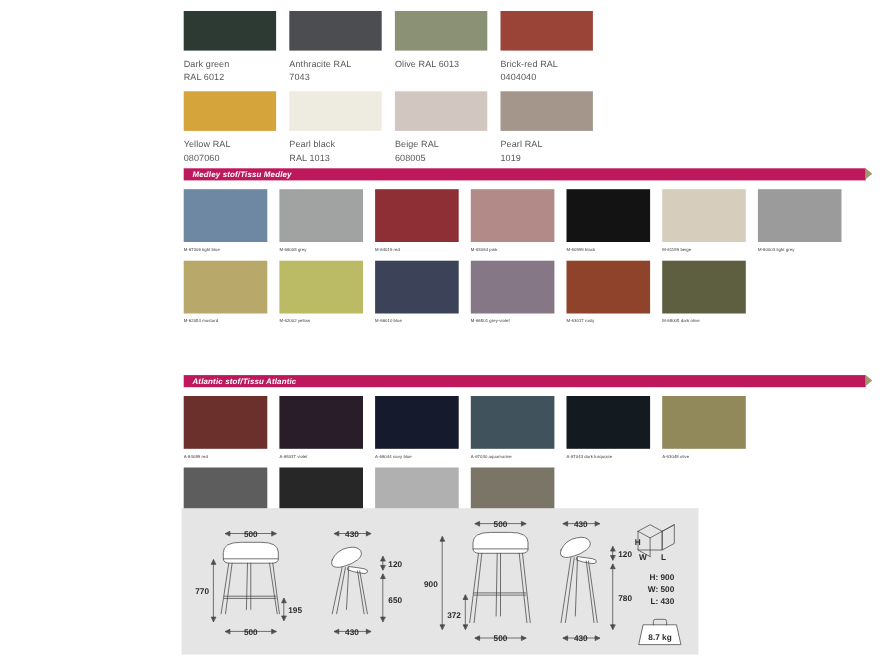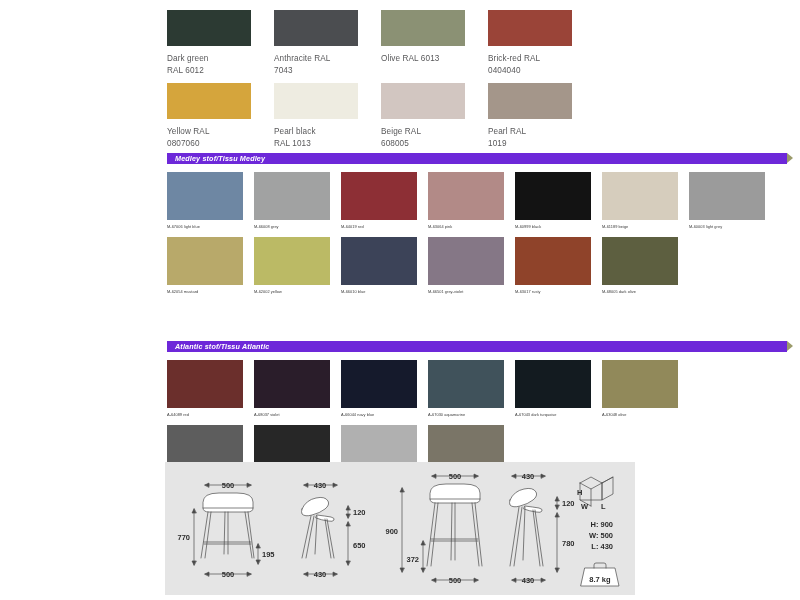--- a/index.html
+++ b/index.html
@@ -17,21 +17,21 @@
 
   
   #ral-section {
     position: absolute;
     left: 167px;
     top: 10px;
     width: 620px;
   }
   .ral-row {
     display: flex;
-    gap: 23px;
+    gap: 12px;
     margin-bottom: 7px;
   }
   .ral-cell {
     width: 84px;
   }
   .ral-chip {
     width: 84px;
     height: 36px;
   }
   .ral-label {
@@ -43,21 +43,21 @@
   }
 
   
   .fabric-section {
     position: absolute;
     left: 167px;
     width: 620px;
   }
   .fabric-header {
     height: 11px;
-    background: #6d28d9;
+    background: #be185d;
     display: flex;
     align-items: center;
     padding-left: 8px;
     box-sizing: border-box;
     position: relative;
   }
   .fabric-header::after {
     content: "";
     position: absolute;
     right: -6px;

